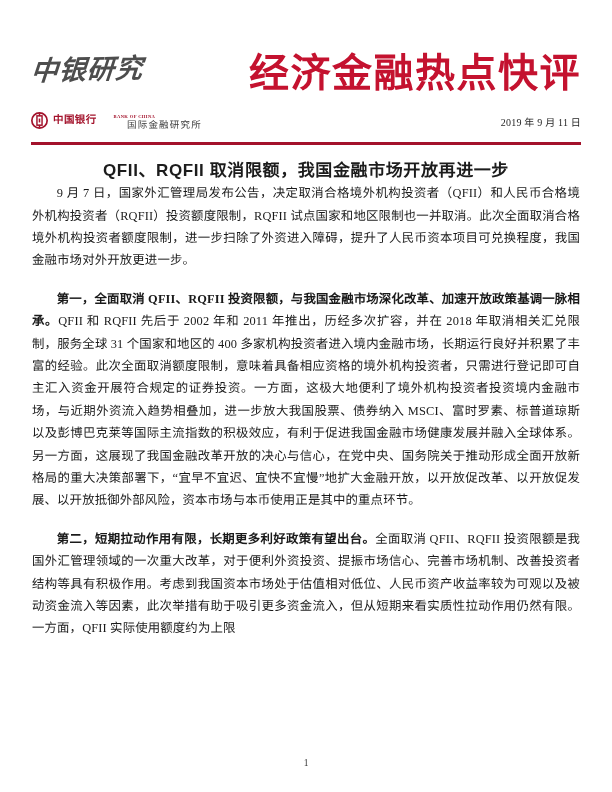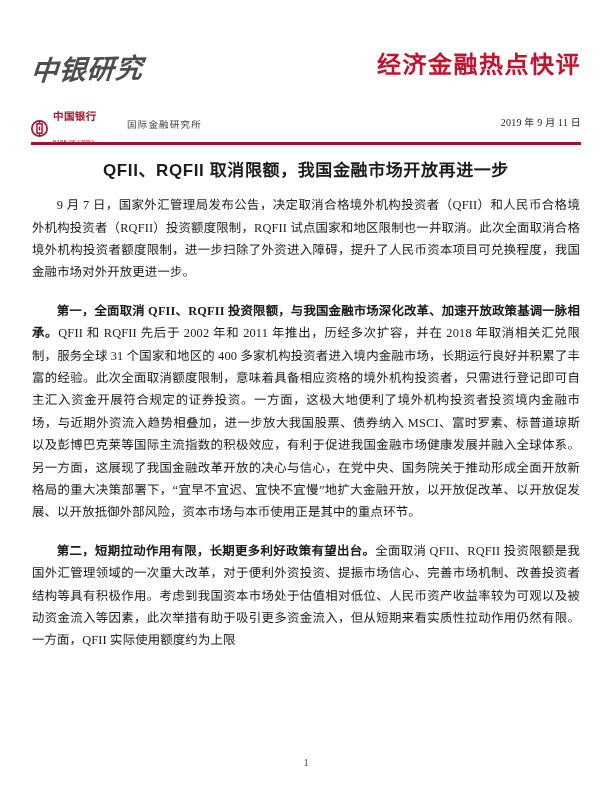--- a/index.html
+++ b/index.html
@@ -61,21 +61,21 @@
 
   .boc-mark {
     width: 17px;
     height: 17px;
     flex: none;
     display: block;
   }
 
   .boc-names {
     display: flex;
-    flex-direction: column;
+    flex-direction: row;
     line-height: 1;
     gap: 17px;
   }
   .boc-cn {
     font-family: "Liberation Serif", "DejaVu Serif", serif;
     font-size: 10.5px;
     font-weight: 700;
     color: #a3122b;
     letter-spacing: 0.4px;
   }
@@ -97,21 +97,21 @@
     letter-spacing: 1.2px;
     white-space: nowrap;
     padding-left: 8px;
   }
 
   .series-title {
     position: absolute;
     right: 31px;
     top: 53px;
     font-family: "Liberation Sans", "DejaVu Sans", sans-serif;
-    font-size: 24px;
+    font-size: 40px;
     line-height: 1;
     font-weight: 700;
     color: #c4122f;
     letter-spacing: 1.5px;
     white-space: nowrap;
   }
 
   .issue-line {
     position: absolute;
     right: 31px;
@@ -137,21 +137,21 @@
 
   
   .article {
     position: absolute;
     left: 0;
     top: 150px;
     width: 612px;
   }
 
   .doc-title {
-    margin: 10px 0 12px 0;
+    margin: 10px 0 0 0;
     text-align: center;
     font-family: "Liberation Sans", "DejaVu Sans", sans-serif;
     font-size: 17px;
     font-weight: 700;
     color: #1c1c1c;
     letter-spacing: 0.6px;
     line-height: 1.3;
   }
 
   .body-copy {

